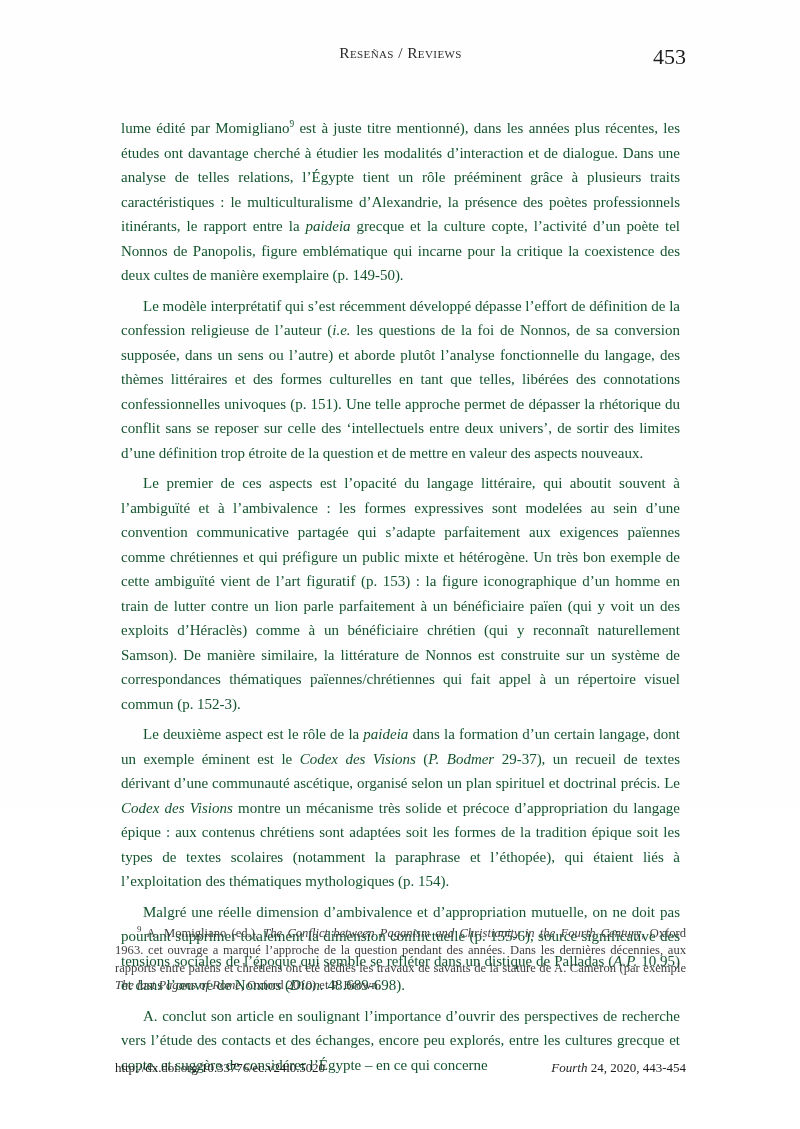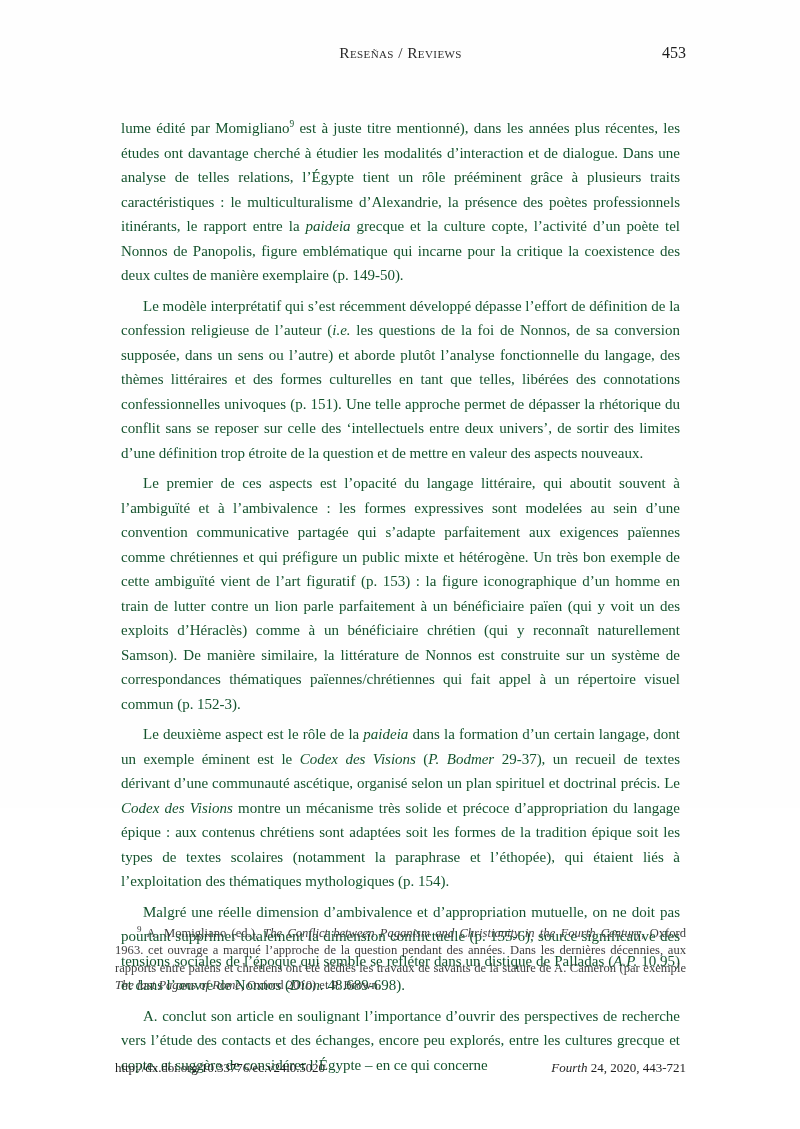--- a/index.html
+++ b/index.html
@@ -37,21 +37,21 @@
     font-size: 15.5px;
     font-variant: small-caps;
     letter-spacing: 0.4px;
     color: #2a2a2a;
     white-space: nowrap;
   }
   .rh-folio {
     position: absolute;
     right: 0;
     top: 0;
-    font-size: 16px;
+    font-size: 22px;
     color: #1c1c1c;
   }
   
   .textblock {
     position: absolute;
     left: 115px;
     top: 110px;
     width: 571px;
   }
   p.body-par {
@@ -141,17 +141,17 @@
       <p class="body-par"><span>A. conclut son article en soulignant l’importance d’ouvrir des perspectives de recherche vers l’étude des contacts et des échanges, encore peu explorés, entre les cultures grecque et copte, et suggère de considérer l’Égypte – en ce qui concerne</span></p>
     </div>
 
   <div class="footnote-area">
     <p class="footnote" id="footnote"><sup class="fn-num">9</sup><span>A. Momigliano (ed.), </span><i>The Conflict between Paganism and Christianity in the Fourth Century</i><span>, Oxford 1963. cet ouvrage  a marqué l’approche de la question pendant des années. Dans les dernières décennies, aux rapports entre païens et chrétiens ont été dédiés les travaux de savants de la stature de A. Cameron (par exemple </span><i>The last Pagans of Rome</i><span>, Oxford 2010) et P. Brown.</span></p>
   </div>
 
   <div class="footer">
     <div class="footer-doi">http://dx.doi.org/10.33776/ec.v24i0.5020</div>
     <div class="footer-cite">
-      <span class="it">Fourth</span><span> 24, 2020, 443-721</span>
+      <span class="it">Fourth</span><span> 24, 2020, 443-454</span>
     </div>
   </div>
 
 </div>
 
 </body></html>

